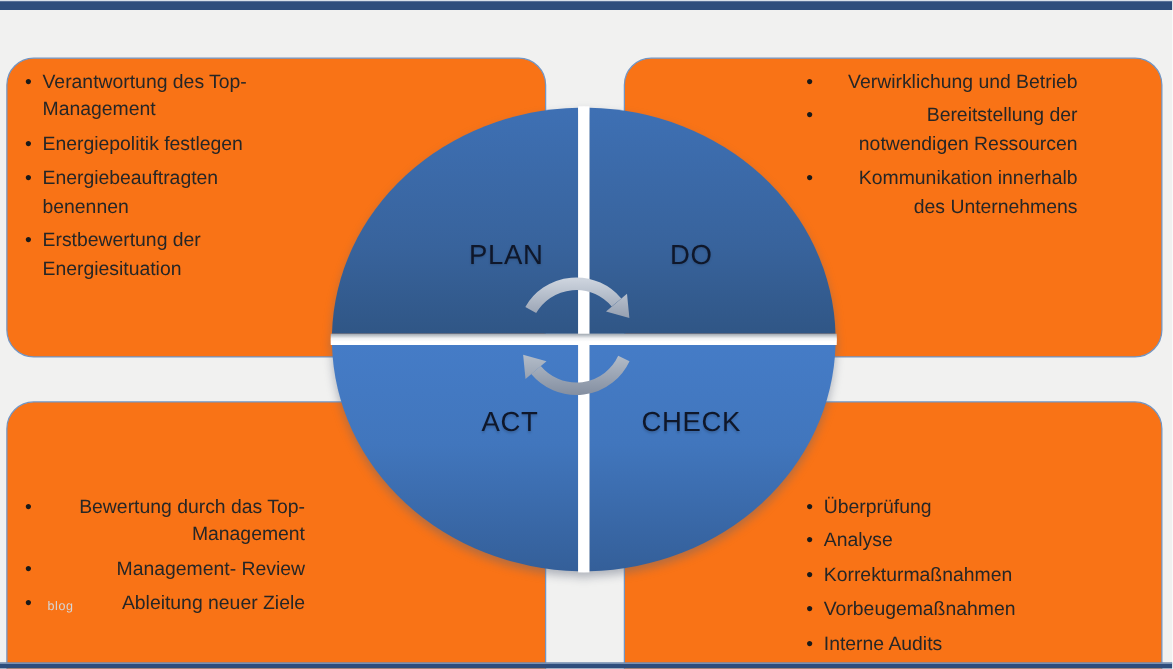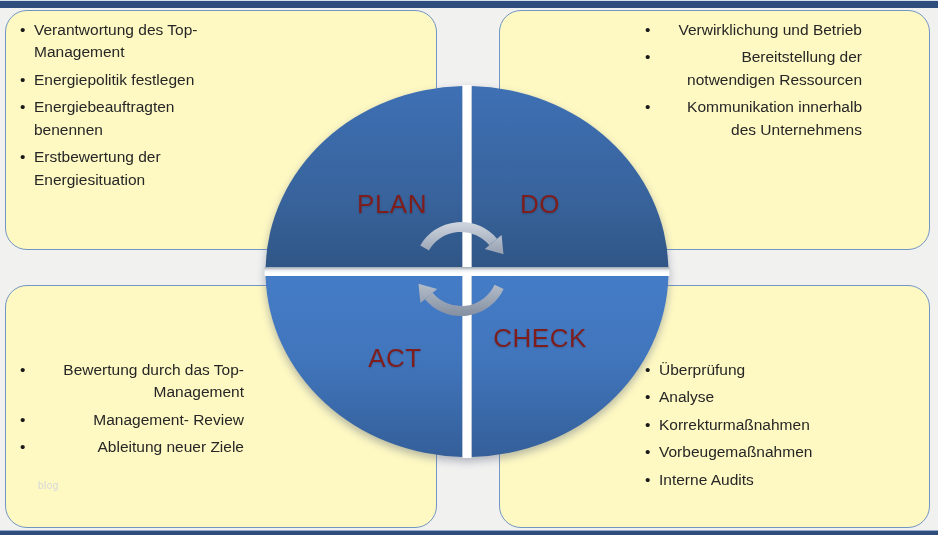--- a/index.html
+++ b/index.html
@@ -8,21 +8,21 @@
     background:#f1f1f0;
     font-family:"Liberation Sans","DejaVu Sans",sans-serif;
   }
   
   .bar{position:absolute;left:0;right:0;z-index:5;background:#2e4d7c;}
   .bar-top{top:0;height:8px;border-top:1px solid #d9e0e9;box-sizing:border-box;}
   .bar-bottom{bottom:0;height:5px;border-top:1px solid #93aac8;box-sizing:border-box;}
   
   .box{
     position:absolute; box-sizing:border-box; z-index:1;
-    border:1px solid #7295c3; border-radius:22px; background:#fef9c3;
+    border:1px solid #7295c3; border-radius:22px; background:#f97316;margin-top:36px;
   }
   .box-tl{left:5px;  top:10px;  width:432px; height:240px;}
   .box-tr{left:499px;top:10px;  width:431px; height:240px;}
   .box-bl{left:5px;  top:285px; width:432px; height:243px;text-align:right;}
   .box-br{left:499px;top:285px; width:431px; height:243px;}
   .box ul{list-style:none;margin:0;padding:0;position:absolute;}
   .box li{
     position:relative; padding-left:15px; margin-bottom:5px;
     font-size:15.5px; line-height:1.45; color:#262626;
   }
@@ -32,26 +32,26 @@
   .list-bl{left:13px; top:73px; width:225px;}
   .list-br{left:144px;top:73px; width:245px;}
   
   #cycle-svg{
     position:absolute;left:0;top:0;z-index:2;pointer-events:none;
     filter:drop-shadow(0 4px 4px rgba(90,100,120,0.45));
   }
   
   .quad-label{
     position:absolute; z-index:3; transform:translate(-50%,-50%);
-    color:#7f1d1d; font-size:26px; letter-spacing:0.5px;
-    text-shadow:0 1px 2px rgba(0,0,0,0.18); white-space:nowrap;
+    color:#0f172a; font-size:22px; letter-spacing:0.5px;
+    text-shadow:0 1px 2px rgba(0,0,0,0.18); white-space:nowrap;margin-left:13px;
   }
   .lbl-plan {left:392px;top:204px;}
   .lbl-do   {left:540px;top:204px;}
-  .lbl-act  {left:395px;top:358px;}
+  .lbl-act  {left:395px;top:338px;}
   .lbl-check{left:540px;top:338px;}
   
   .watermark{
     position:absolute;left:38px;top:480px;z-index:2;
     font-size:10px;color:#d5d7da;letter-spacing:0.5px;
   }
 </style>
 </head>
 <body>
 

